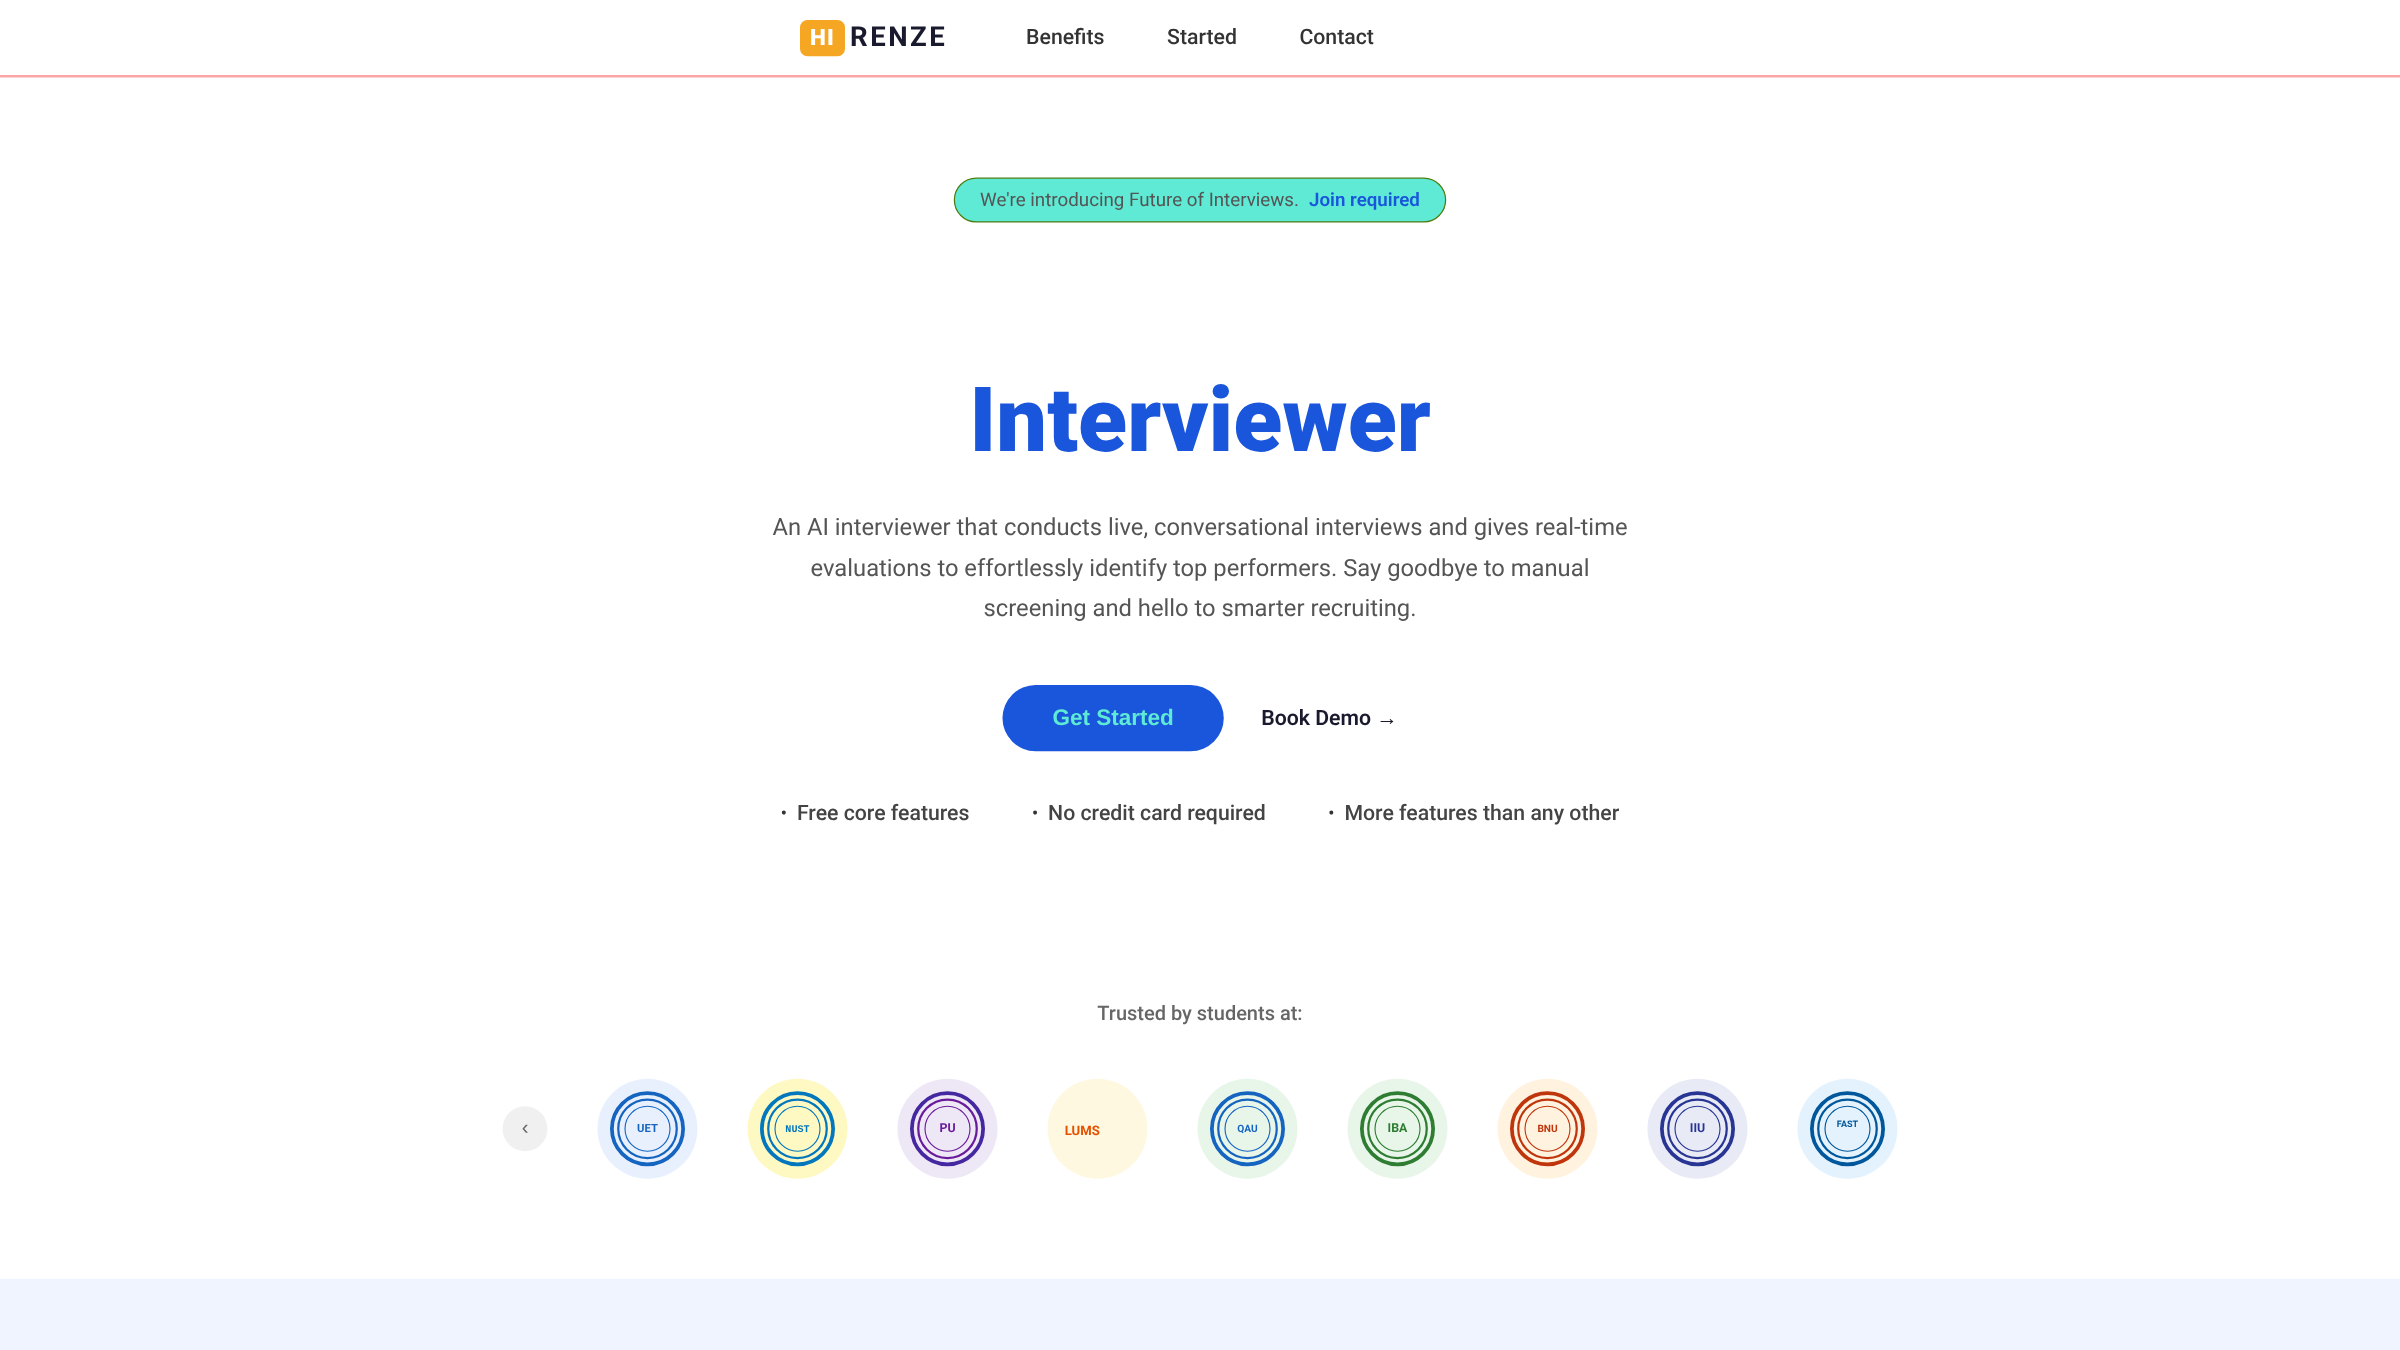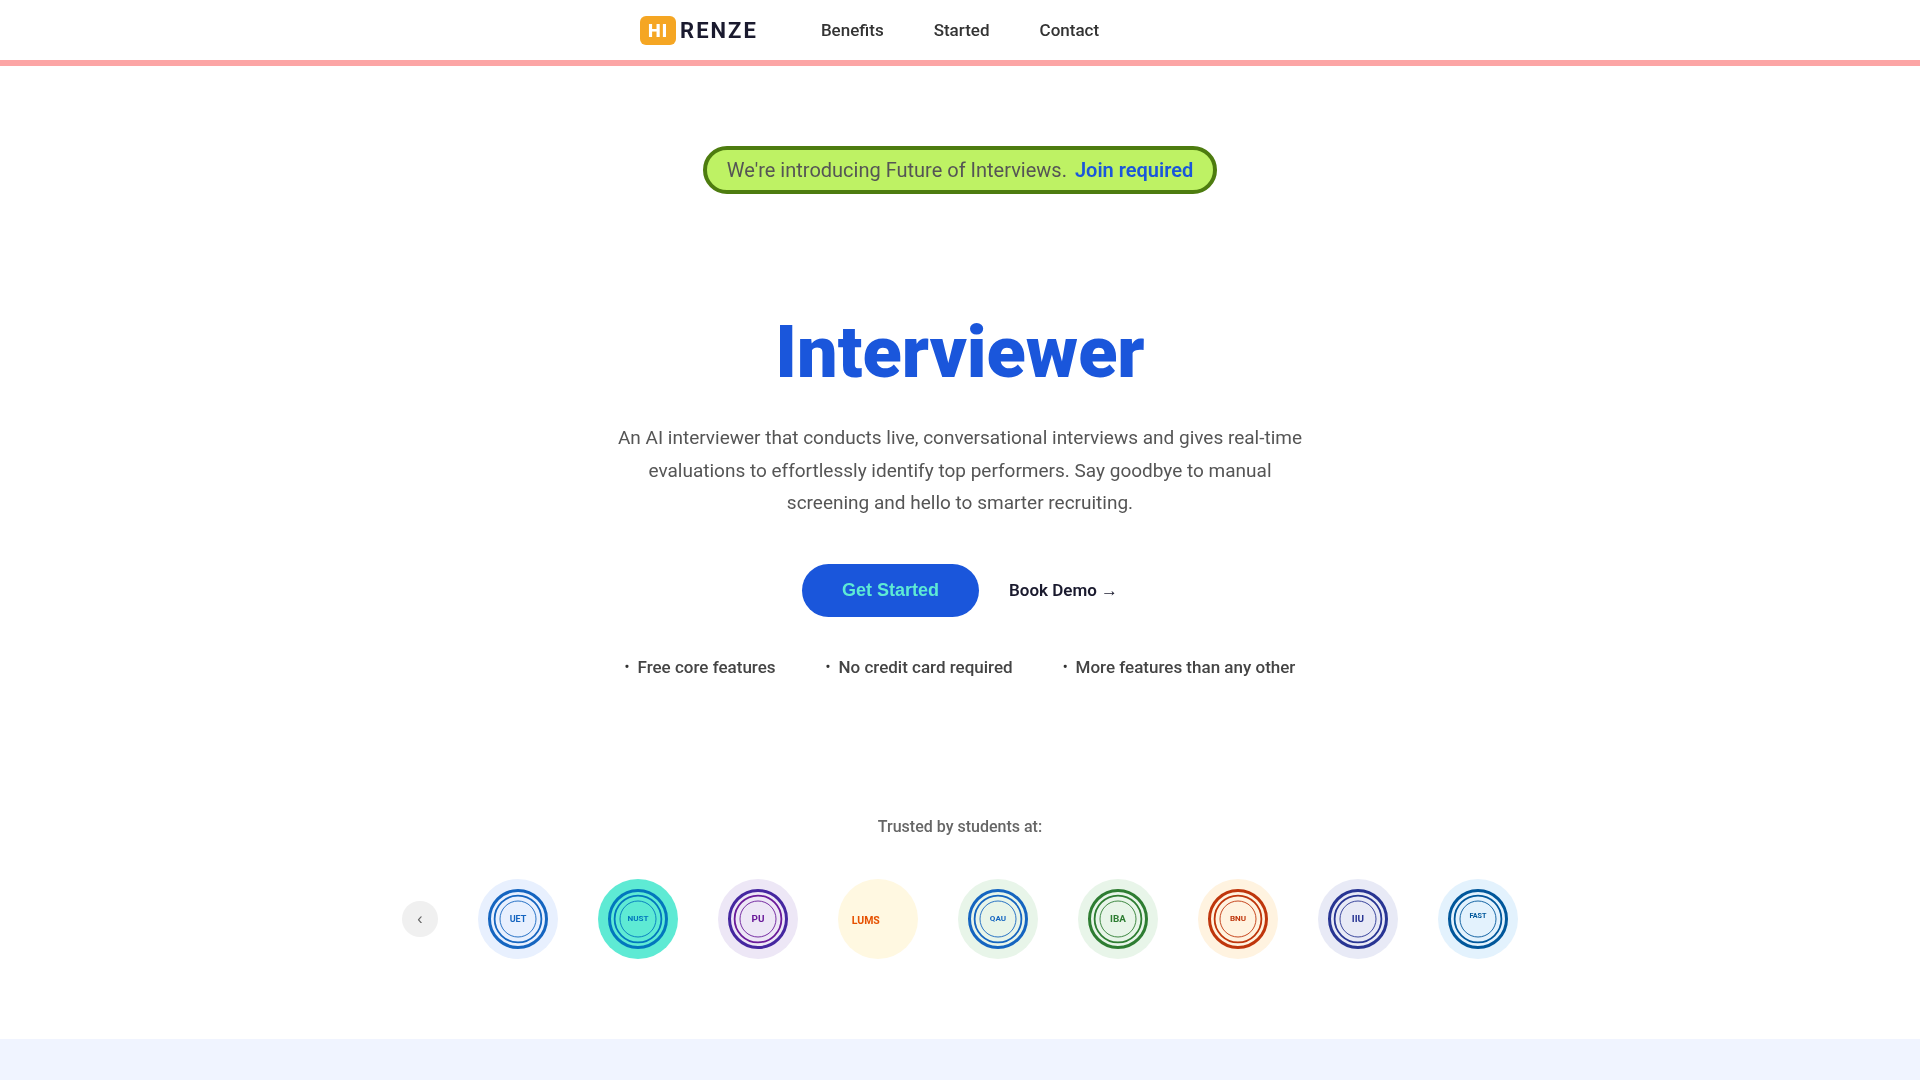--- a/index.html
+++ b/index.html
@@ -17,21 +17,21 @@
       overflow-x: hidden;
     }
 
     
     .navbar {
       display: flex;
       align-items: center;
       justify-content: center;
       padding: 20px 60px;
       background: #ffffff;
-      border-bottom: 6px solid #fca5a5;
+      border-bottom: 2px solid #fca5a5;
       position: relative;
     }
 
     .navbar-logo {
       position: absolute;
       left: 50%;
       transform: translateX(-320px);
       display: flex;
       align-items: center;
       gap: 4px;
@@ -76,26 +76,26 @@
       align-items: center;
       text-align: center;
       padding: 80px 60px 60px;
       background: #ffffff;
     }
 
     .announcement-banner {
       display: inline-flex;
       align-items: center;
       gap: 8px;
-      background: #bef264;
-      border: 4px solid #4d7c0f;
+      background: #5eead4;
+      border: 1px solid #4d7c0f;
       border-radius: 50px;
       padding: 8px 20px;
       margin-bottom: 40px;
-      font-size: 20px;
+      font-size: 15px;
       color: #555;
     }
 
     .announcement-link {
       color: #1a56db;
       font-weight: 600;
       cursor: pointer;
       text-decoration: none;
     }
 
@@ -243,21 +243,21 @@
       border: 1px solid #ddd;
       border-radius: 20px;
       padding: 6px 18px;
       font-size: 14px;
       color: #555;
       margin-bottom: 30px;
     }
 
     
     .uni-1 { background: #e8f0fe; }
-    .uni-2 { background: #5eead4; }
+    .uni-2 { background: #fef9c3; font-family: Liberation Mono, monospace; }
     .uni-3 { background: #ede7f6; }
     .uni-4 { background: #fff8e1; }
     .uni-5 { background: #e8f5e9; }
     .uni-6 { background: #e8f5e9; }
     .uni-7 { background: #fff3e0; }
     .uni-8 { background: #e8eaf6; }
     .uni-9 { background: #e3f2fd; }
 
     .uni-circle {
       width: 60px;

